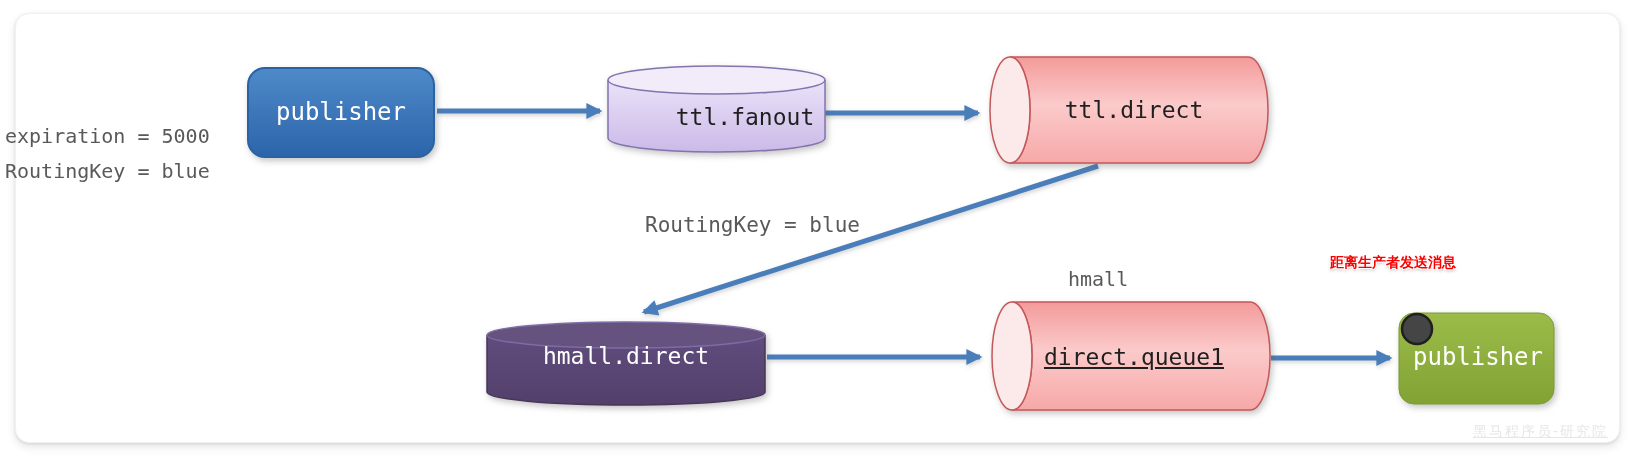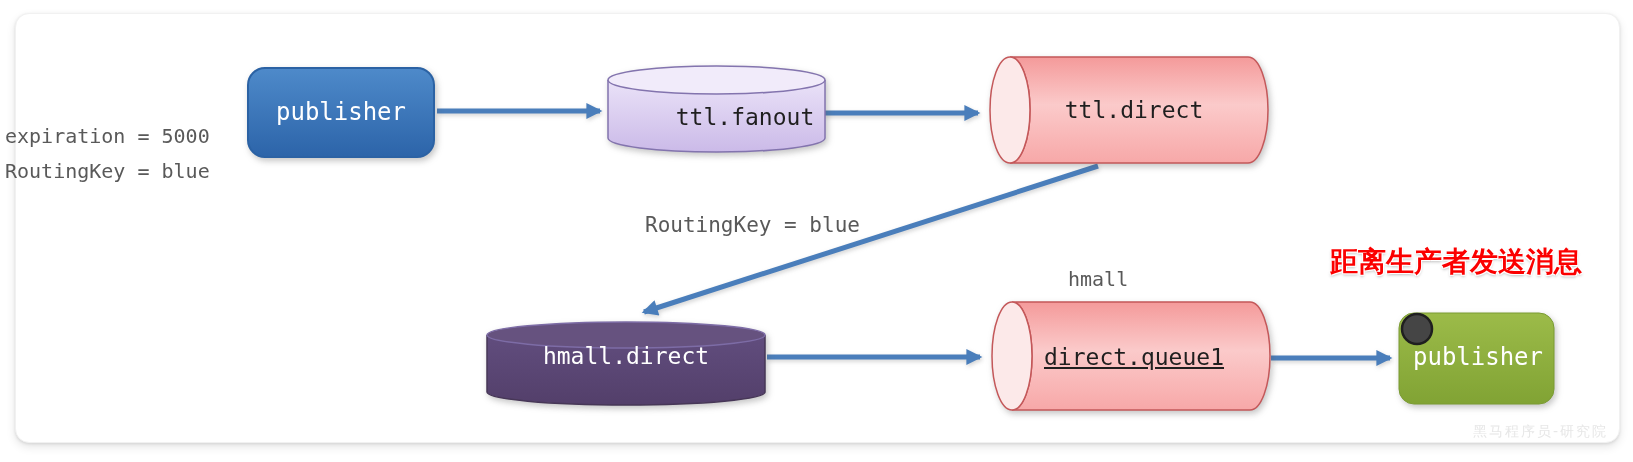--- a/index.html
+++ b/index.html
@@ -42,40 +42,41 @@
     font-size: 20px;
     color: #595959;
     white-space: nowrap;
   }
   .annotation.mid { font-size: 21px; }
 
   .red-note {
     position: absolute;
     left: 1330px; top: 250px;
     font-family: "DejaVu Sans", sans-serif;
-    font-size: 28px;
+    font-size: 14px;
     font-weight: bold;
     line-height: 24px;
     color: #fb0000;
     white-space: nowrap;
     text-shadow:
       -1px -1px 0 #fff, 1px -1px 0 #fff,
       -1px  1px 0 #fff, 1px  1px 0 #fff,
        0 2px 3px rgba(60,60,60,0.35);
   }
   .red-note .hl { font-weight: 900; }
 
   .watermark {
     position: absolute;
     left: 1473px; top: 423px;
     font-family: "DejaVu Sans", sans-serif;
     font-size: 14px;
     letter-spacing: 2px;
     color: #e7e7e7;
     white-space: nowrap;
+    text-decoration: underline;
   }
 </style>
 </head>
 <body>
 
 <div class="canvas">
 
   <div class="card"></div>
 
   <svg class="shapes" width="1633" height="462" viewBox="0 0 1633 462">

